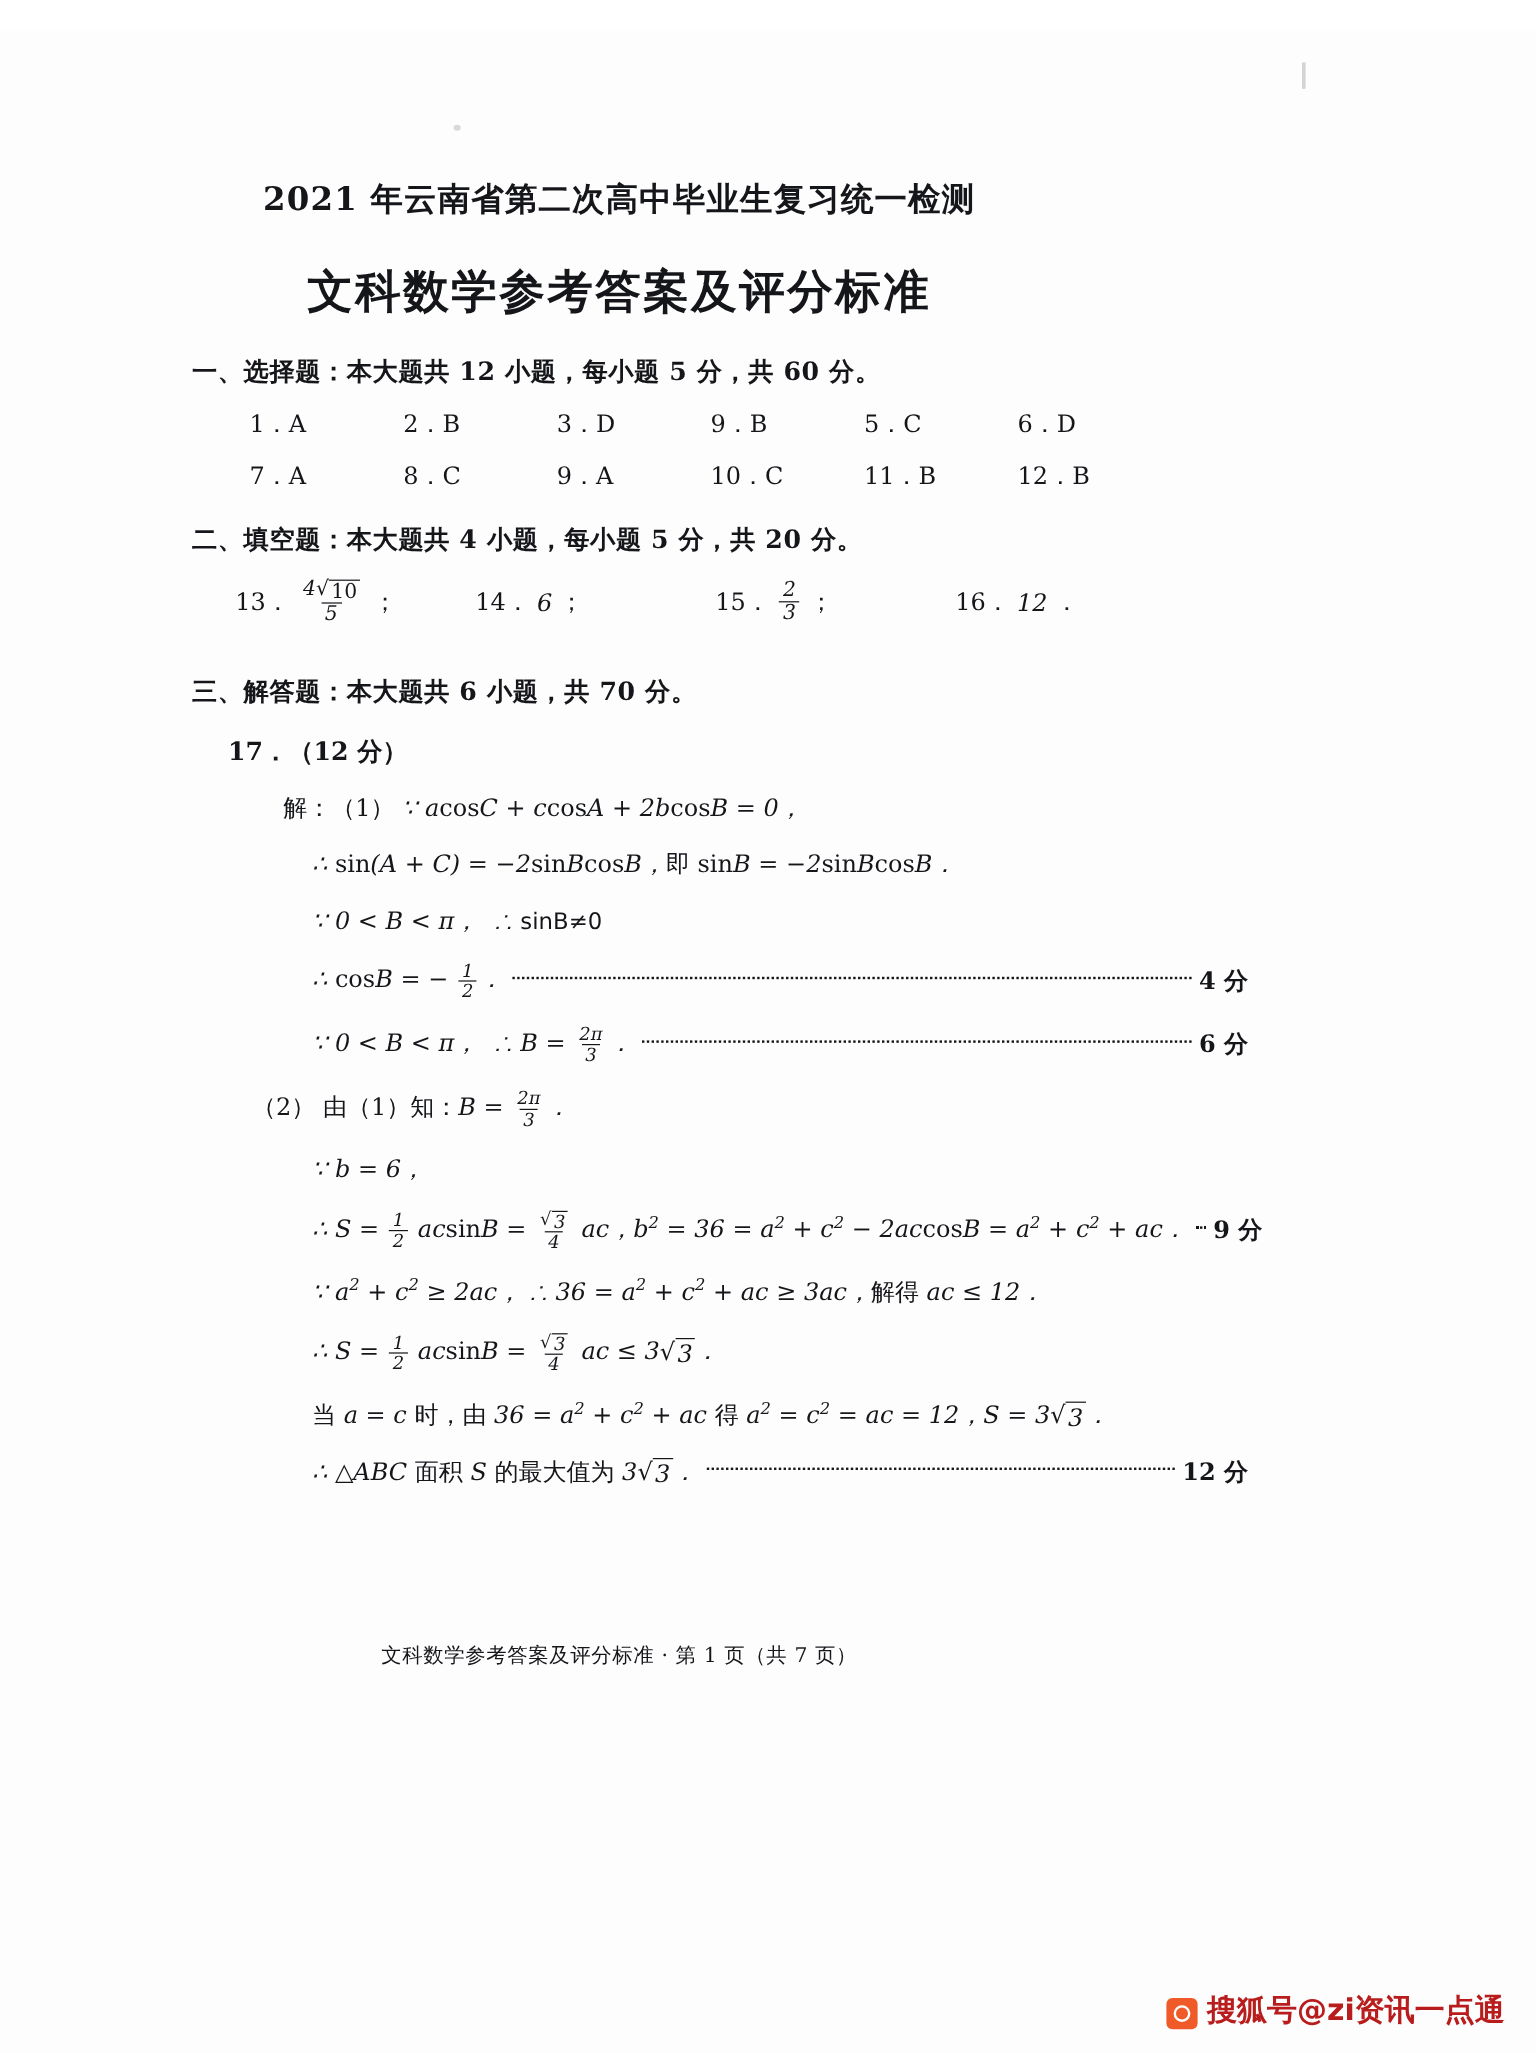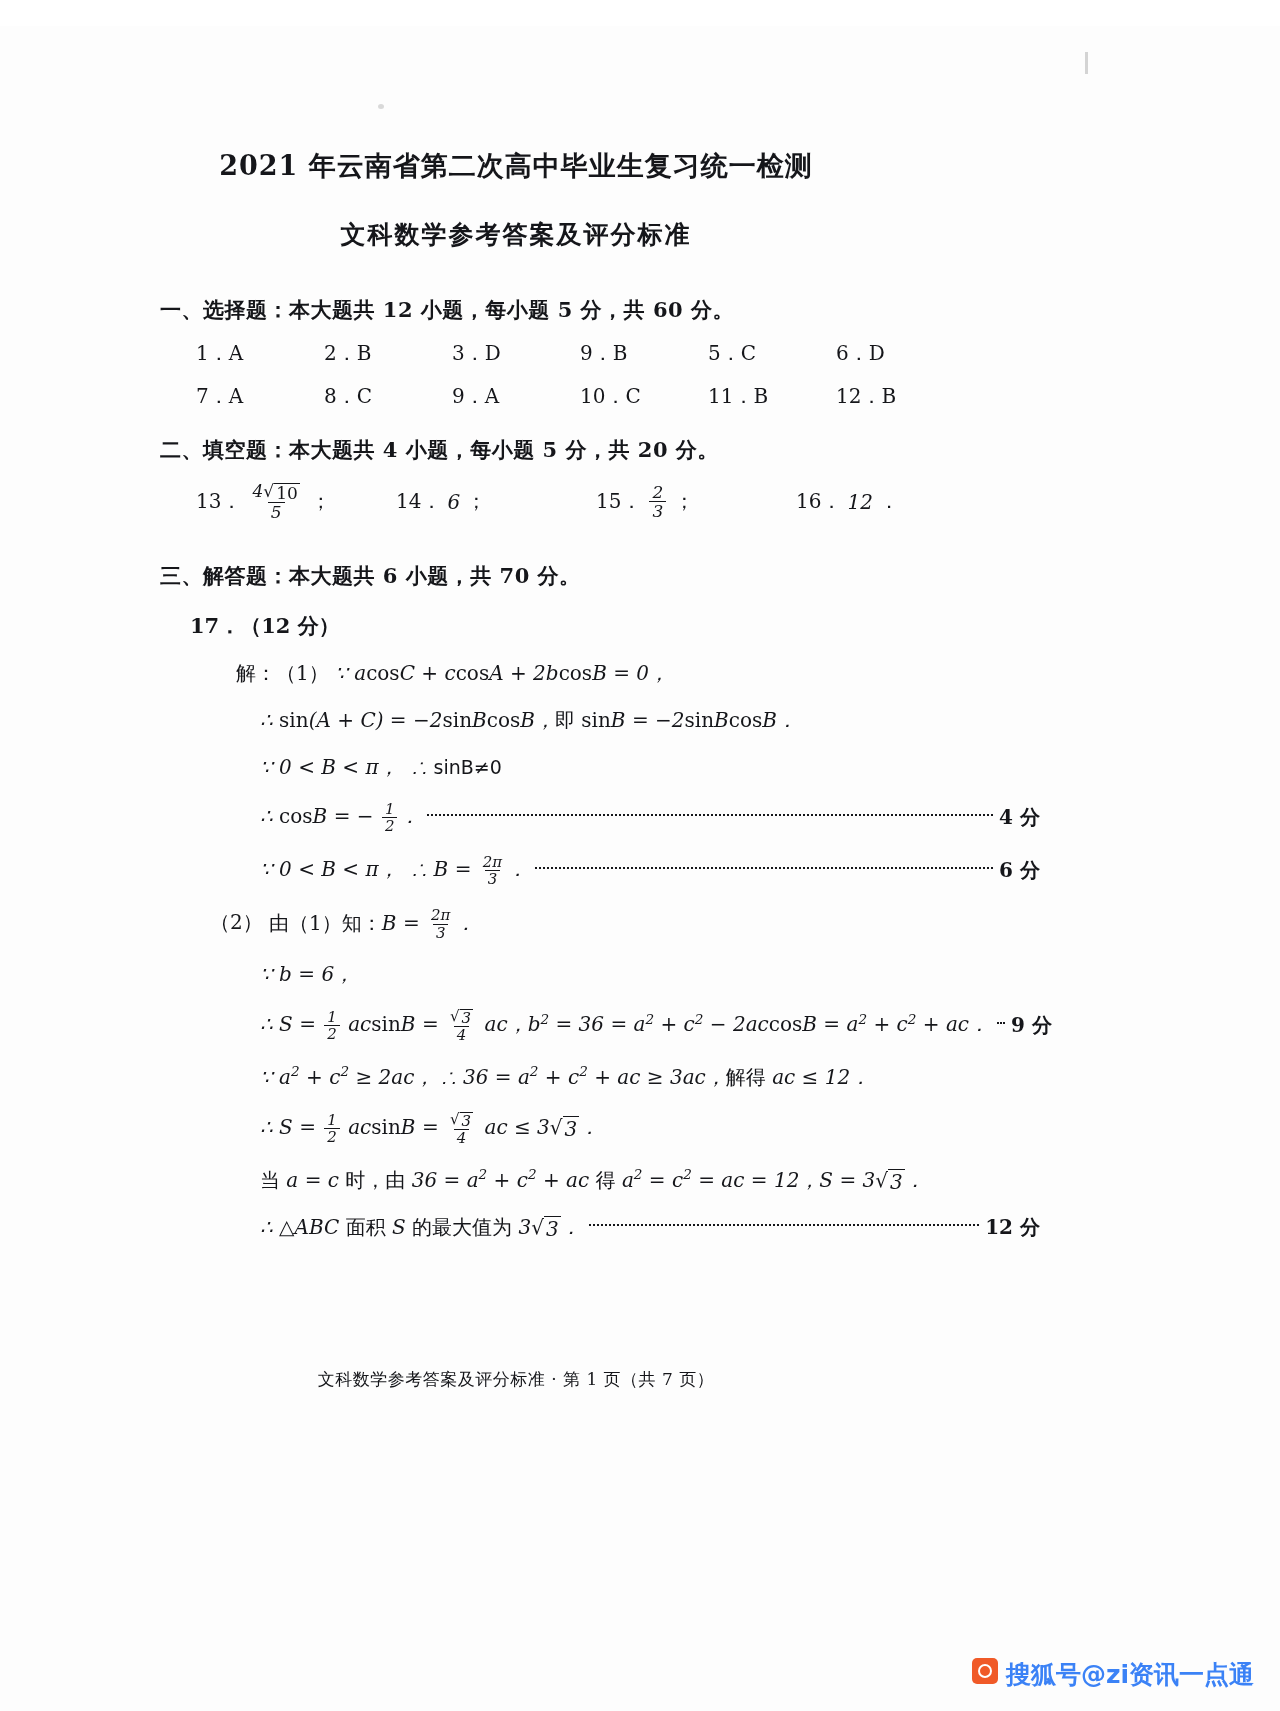--- a/index.html
+++ b/index.html
@@ -55,21 +55,21 @@
     font-size: 27px;
     font-weight: bold;
     letter-spacing: 1px;
     font-family: "DejaVu Serif", serif;
   }
   .title-big {
     position: absolute;
     top: 218px;
     left: 0; right: 0;
     text-align: center;
-    font-size: 25px;
+    font-size: 38px;
     font-weight: bold;
     letter-spacing: 2px;
     font-family: "DejaVu Serif", serif;
   }
 
   .body-area {
     position: absolute;
     top: 296px;
     left: 160px;
     width: 880px;
@@ -80,21 +80,21 @@
     font-weight: bold;
     font-family: "DejaVu Serif", serif;
     margin: 0 0 4px 0;
     letter-spacing: .5px;
   }
 
   .choice-row {
     display: flex;
     font-size: 20px;
     font-family: "DejaVu Serif", serif;
-    margin: 16px 0 0 36px;
+    margin: 16px 0 0 48px;
   }
   .choice-row .cell {
     width: 128px;
     flex: 0 0 128px;
   }
 
   .fill-row {
     display: flex;
     font-size: 20px;
     font-family: "DejaVu Serif", serif;
@@ -181,26 +181,26 @@
     font-size: 17px;
     font-family: "DejaVu Serif", serif;
     letter-spacing: .5px;
   }
 
   .watermark {
     position: absolute;
     right: 26px;
     bottom: 20px;
     display: flex;
-    align-items: flex-start;
+    align-items: flex-end;
     gap: 8px;
     font-size: 25px;
     font-family: "DejaVu Sans", sans-serif;
     font-weight: bold;
-    color: #3b82f6;
+    color: #b91c1c;
   }
   .wm-logo {
     width: 26px; height: 26px;
     border-radius: 5px;
     background: #f05a28;
     position: relative;
     flex: 0 0 26px;
   }
   .wm-logo::after {
     content: "";

